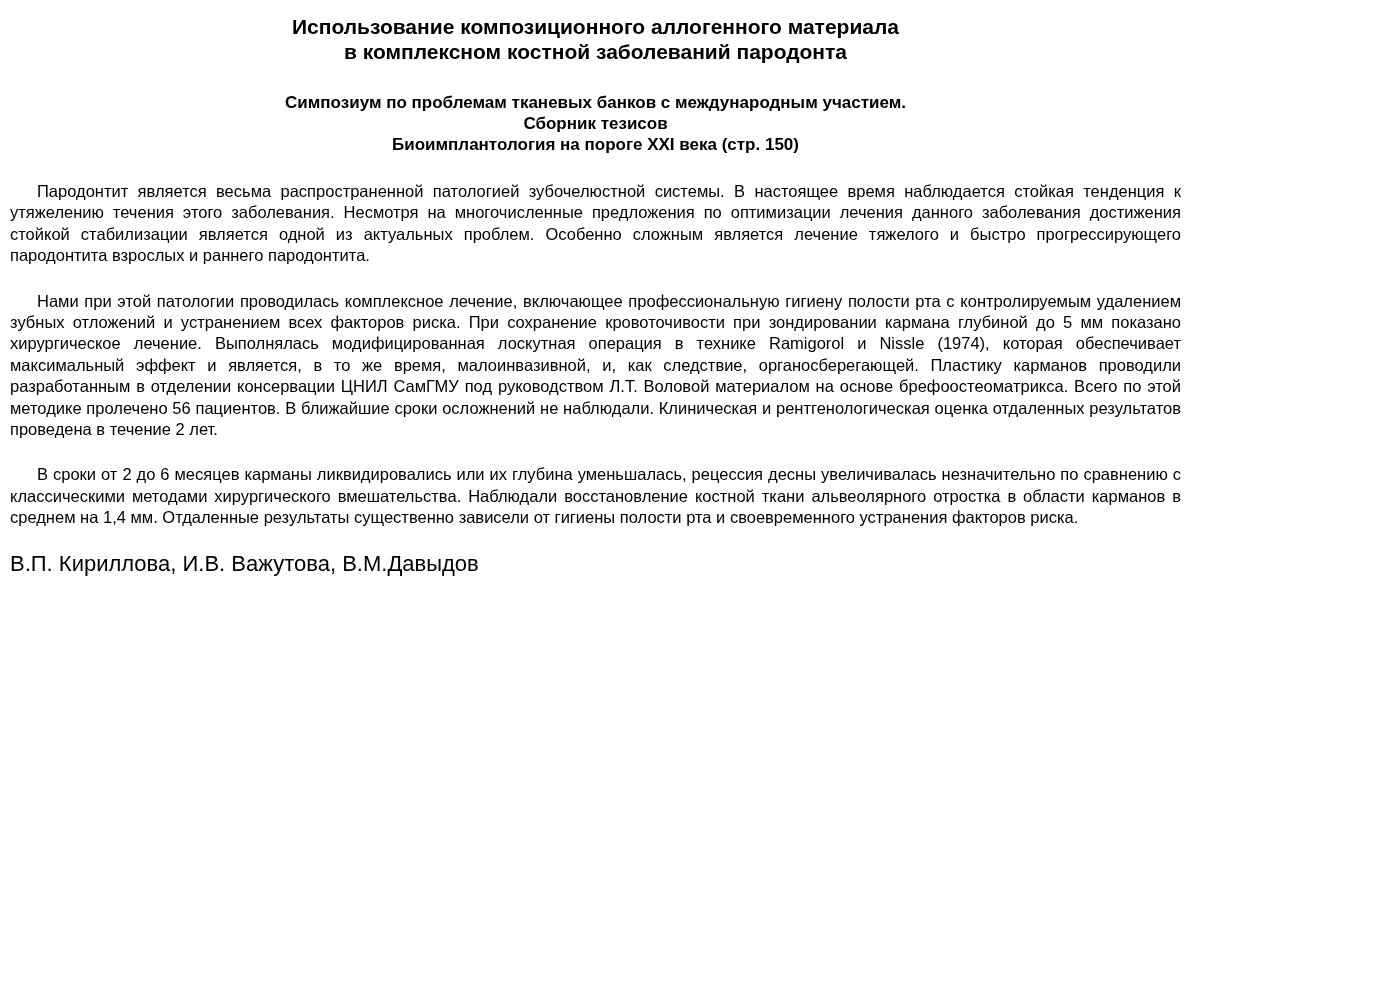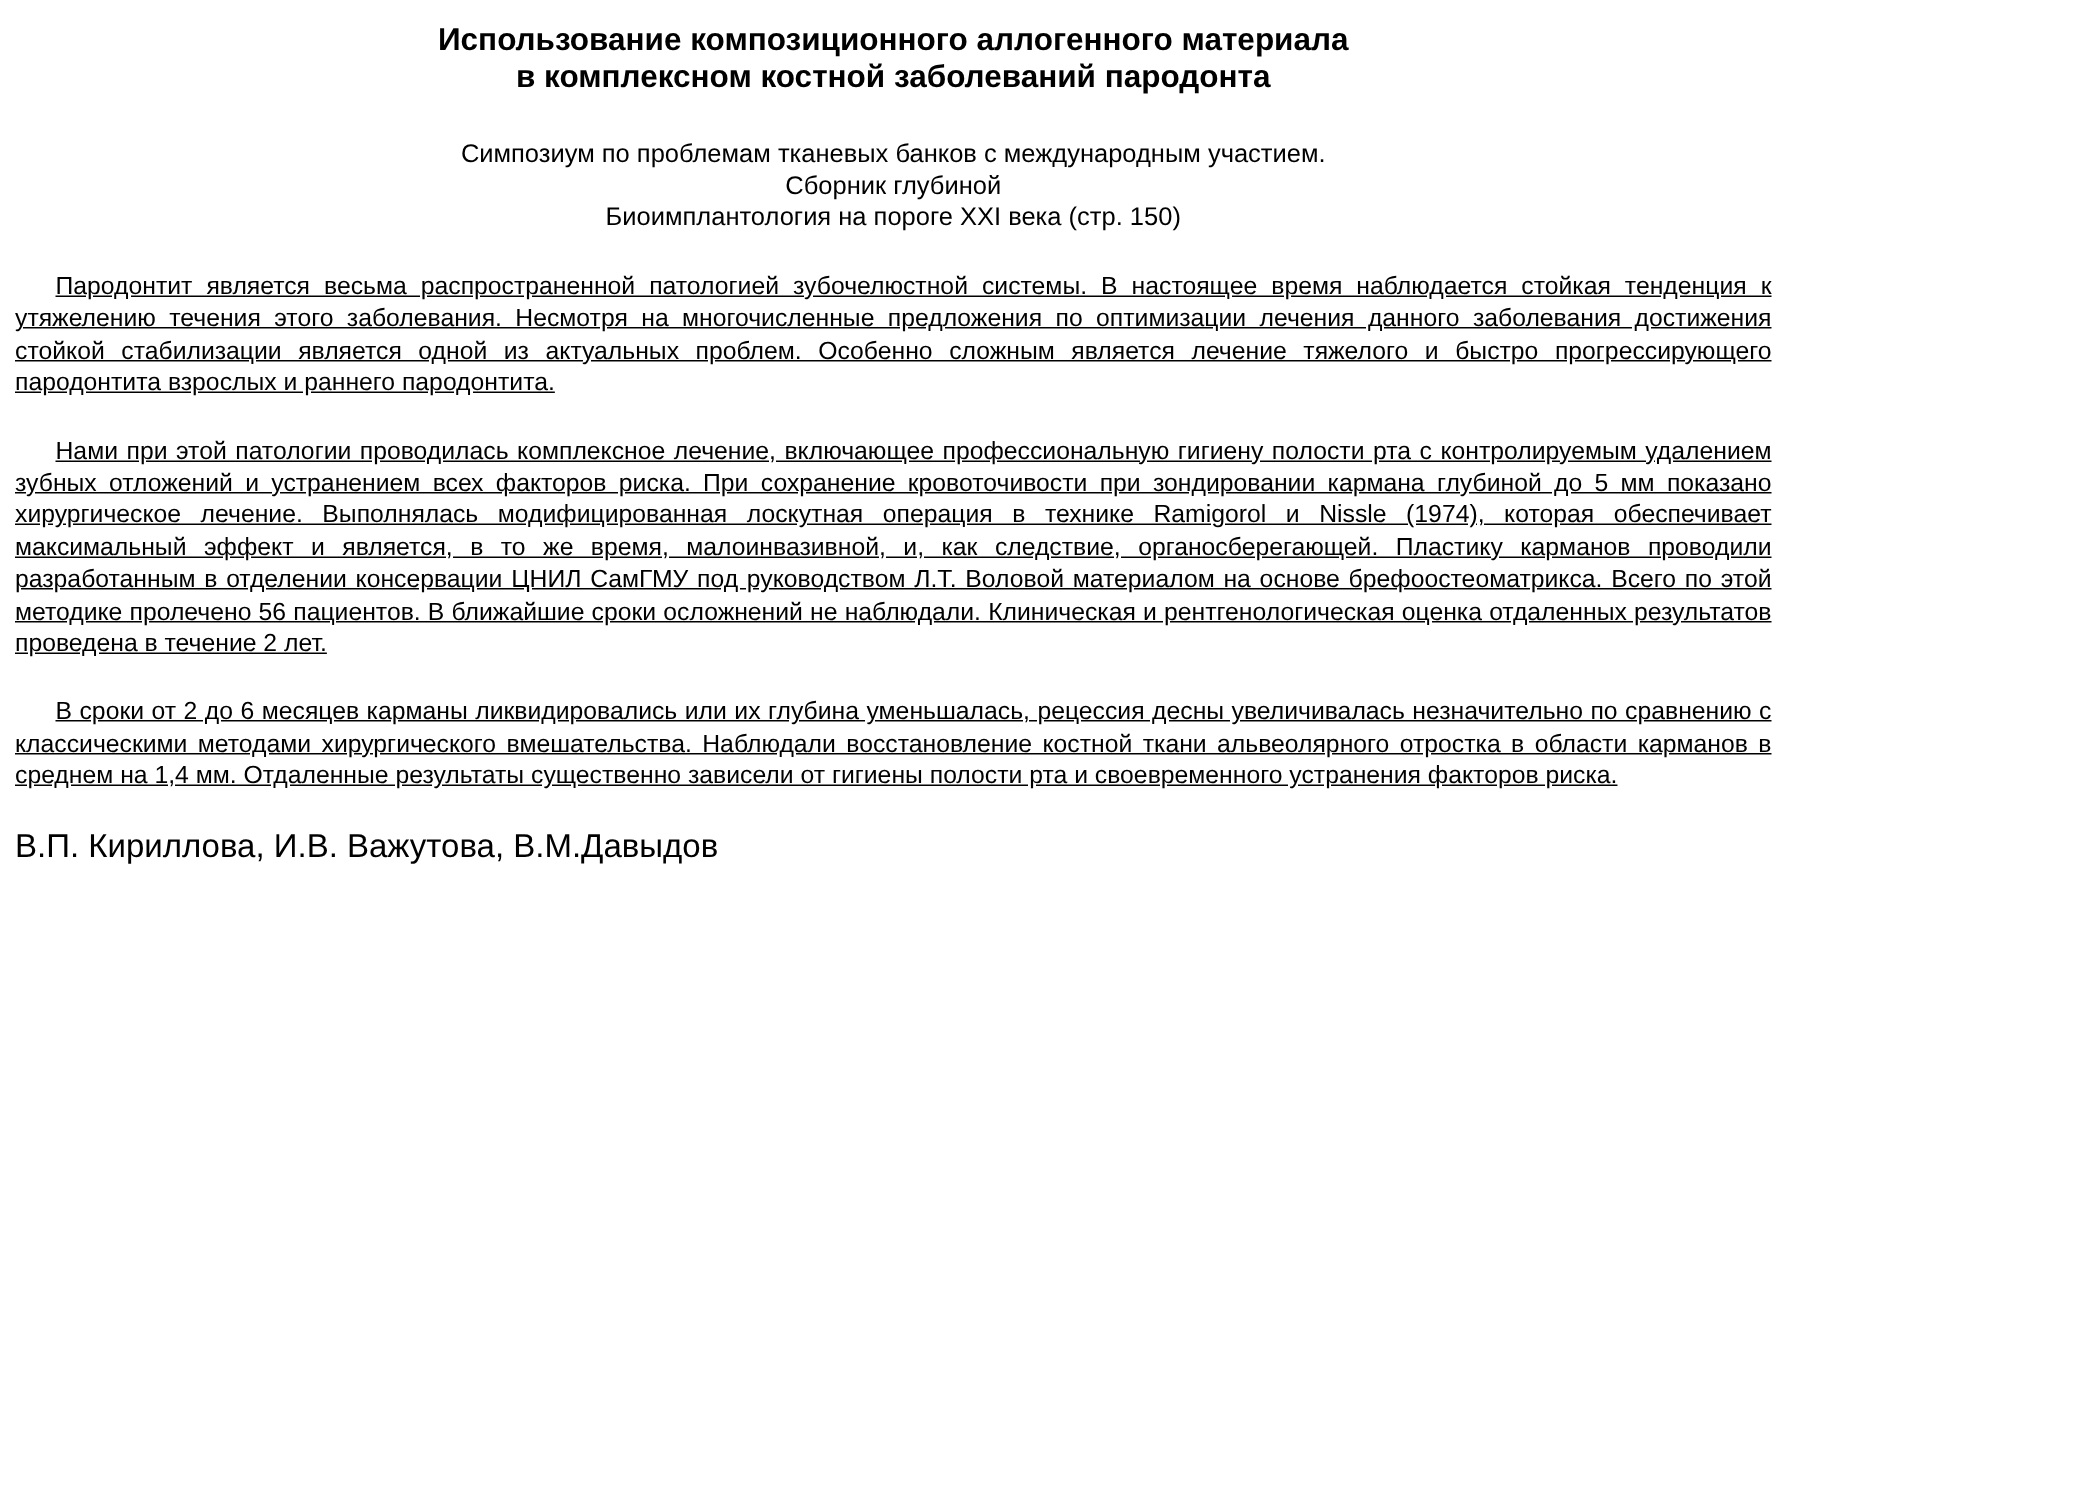--- a/index.html
+++ b/index.html
@@ -20,28 +20,27 @@
   }
   .doc-title {
     text-align: center;
     font-weight: bold;
     font-size: 21px;
     line-height: 25px;
     margin: 2px 0 0 0;
   }
   .doc-subtitle {
     text-align: center;
-    font-weight: normal;
+    font-weight: bold;
     font-size: 17px;
     line-height: 21px;
     margin-top: 28px;
   }
   .body-text {
     margin-top: 26px;
-    text-decoration: underline;
   }
   .body-text p {
     font-size: 16.5px;
     line-height: 21.4px;
     text-align: justify;
     text-indent: 27px;
     margin: 0 0 24px 0;
   }
   .authors-block {
     text-align: left;
@@ -56,21 +55,21 @@
 
 <div class="page">
 
   <h1 class="doc-title">
     <span class="line">Использование композиционного аллогенного материала</span>
     <span class="line">в комплексном костной заболеваний пародонта</span>
   </h1>
 
   <div class="doc-subtitle">
     <span class="line">Симпозиум по проблемам тканевых банков с международным участием.</span>
-    <span class="line">Сборник глубиной</span>
+    <span class="line">Сборник тезисов</span>
     <span class="line">Биоимплантология на пороге XXI века (стр. 150)</span>
   </div>
 
   <div class="body-text">
     <p>Пародонтит является весьма распространенной патологией зубочелюстной системы. В настоящее время наблюдается стойкая тенденция к утяжелению течения этого заболевания. Несмотря на многочисленные предложения по оптимизации лечения данного заболевания достижения стойкой стабилизации является одной из актуальных проблем. Особенно сложным является лечение тяжелого и быстро прогрессирующего пародонтита взрослых и раннего пародонтита.</p>
     <p>Нами при этой патологии проводилась комплексное лечение, включающее профессиональную гигиену полости рта с контролируемым удалением зубных отложений и устранением всех факторов риска. При сохранение кровоточивости при зондировании кармана глубиной до 5 мм показано хирургическое лечение. Выполнялась модифицированная лоскутная операция в технике Ramigorol и Nissle (1974), которая обеспечивает максимальный эффект и является, в то же время, малоинвазивной, и, как следствие, органосберегающей. Пластику карманов проводили разработанным в отделении консервации ЦНИЛ СамГМУ под руководством Л.Т. Воловой материалом на основе брефоостеоматрикса. Всего по этой методике пролечено 56 пациентов. В ближайшие сроки осложнений не наблюдали. Клиническая и рентгенологическая оценка отдаленных результатов проведена в течение 2 лет.</p>
     <p>В сроки от 2 до 6 месяцев карманы ликвидировались или их глубина уменьшалась, рецессия десны увеличивалась незначительно по сравнению с классическими методами хирургического вмешательства. Наблюдали восстановление костной ткани альвеолярного отростка в области карманов в среднем на 1,4 мм. Отдаленные результаты существенно зависели от гигиены полости рта и своевременного устранения факторов риска.</p>
   </div>
 
   <div class="authors-block">

